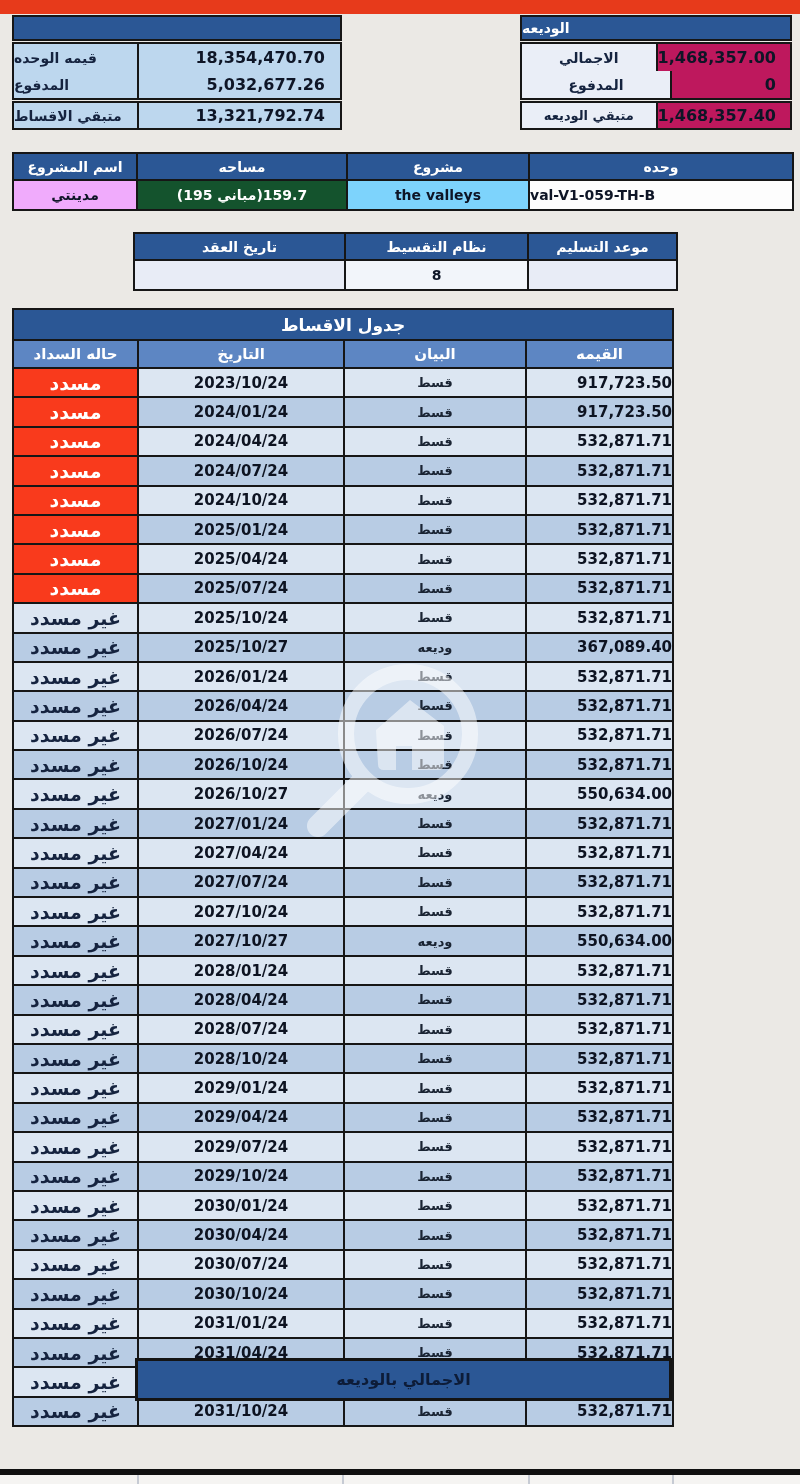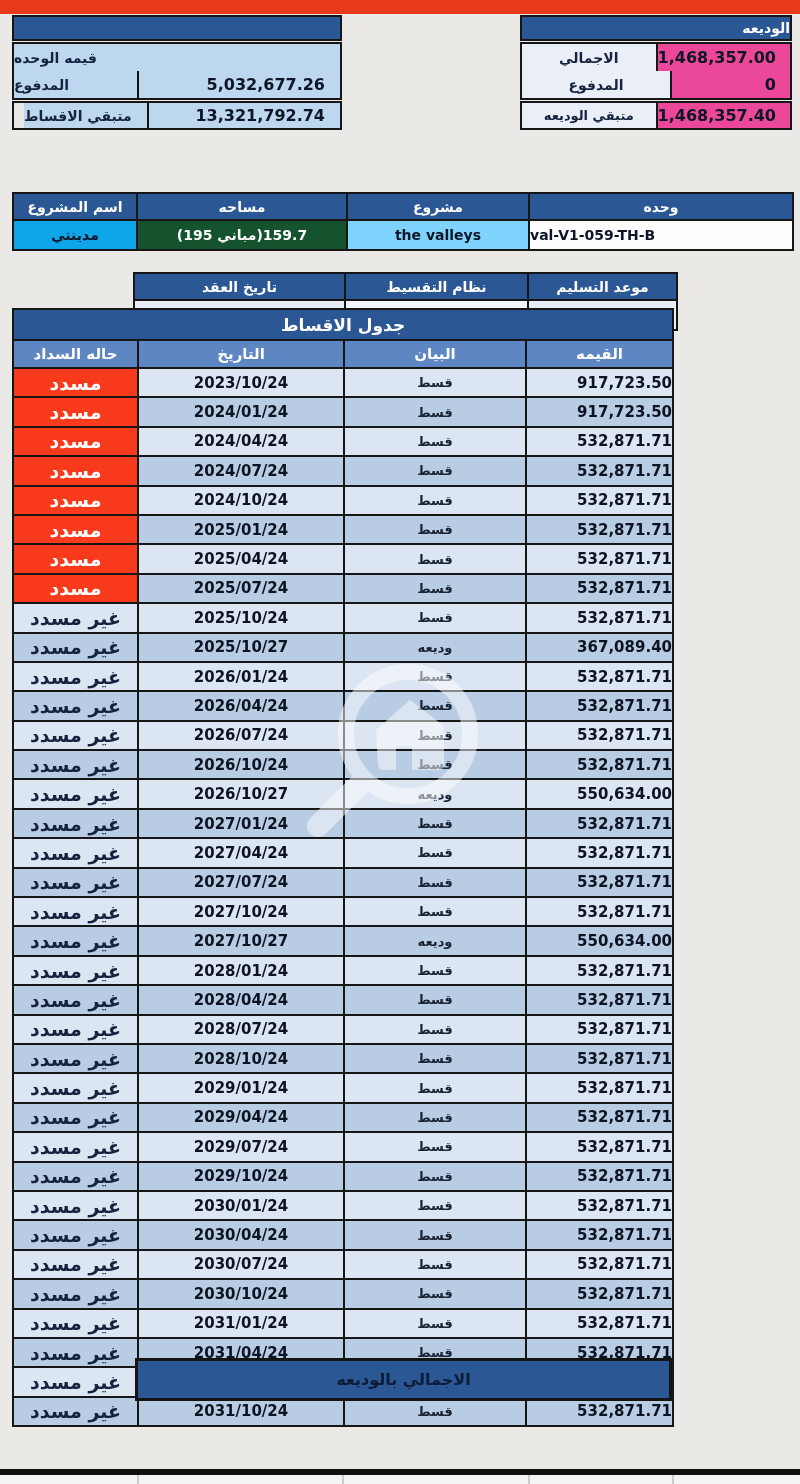--- a/index.html
+++ b/index.html
@@ -4,36 +4,36 @@
 <style>
   html,body{margin:0;padding:0;background:#ebe9e5;}
   .page{position:relative;width:800px;height:1484px;background:#ebe9e5;overflow:hidden;
         font-family:"DejaVu Sans",sans-serif;color:#0e1526;}
   .abs{position:absolute;}
 
   
   .top-bar{left:0;top:0;width:800px;height:14px;background:#e73a1b;}
 
   
-  .hdr-dark{background:#2b5795;color:#ffffff;font-weight:bold;text-align:right;
+  .hdr-dark{background:#2b5795;color:#ffffff;font-weight:bold;text-align:left;
             border:2px solid #161616;box-sizing:border-box;}
 
   
   .sum-block{border:2px solid #161616;box-sizing:border-box;margin-top:1px;display:flex;flex-direction:column;}
   .sum-row{display:flex;flex:1;align-items:center;}
   .sum-label{text-align:left;font-weight:bold;font-size:14px;color:#15233f;}
   .sum-value{text-align:right;font-weight:bold;font-size:16px;color:#0e1526;box-sizing:border-box;}
   .unit-sum .sum-row{background:#bdd7ee;}
   .unit-sum .sum-label{width:123px;}
   .unit-sum .sum-value{flex:1;padding-right:15px;border-left:2px solid #161616;align-self:stretch;display:flex;align-items:center;justify-content:flex-end;}
   .dep-sum .sum-label{width:148px;background:#eaeef7;align-self:stretch;display:flex;align-items:center;justify-content:center;}
-  .dep-sum .sum-value{flex:1;padding-right:14px;background:#ec4899;border-left:2px solid #161616;align-self:stretch;display:flex;align-items:center;justify-content:flex-end;}
-
-  
-  table.info{border-collapse:collapse;table-layout:fixed;margin-top:40px;}
+  .dep-sum .sum-value{flex:1;padding-right:14px;background:#be185d;border-left:2px solid #161616;align-self:stretch;display:flex;align-items:center;justify-content:flex-end;}
+
+  
+  table.info{border-collapse:collapse;table-layout:fixed;}
   table.info th,table.info td{border:2px solid #161616;padding:0;overflow:hidden;white-space:nowrap;}
   table.info th{background:#2b5795;color:#fff;font-weight:bold;font-size:14px;height:25px;text-align:center;}
   table.info td{font-size:14px;font-weight:bold;height:28px;text-align:center;background:#e7ecf5;color:#0e1526;}
 
   
   table.main{border-collapse:collapse;table-layout:fixed;width:660px;border:2px solid #161616;}
   table.main th,table.main td{border:2px solid #161616;padding:0;overflow:hidden;white-space:nowrap;}
   .title-cell{background:#2b5795;color:#ffffff;font-weight:bold;font-size:17px;text-align:center;height:29px;}
   table.main thead th.col{background:#5d86c3;color:#ffffff;font-weight:bold;font-size:15px;height:26px;text-align:center;}
   table.main tbody tr{height:29.4px;}
@@ -65,27 +65,28 @@
 
 <div class="page">
 
   <div class="abs top-bar"></div>
 
   <div class="abs unit-sum" style="left:12px;top:15px;width:330px;">
     <div class="hdr-dark" style="height:26px;"></div>
     <div class="sum-block" style="height:58px;">
       <div class="sum-row">
         <div class="sum-label" dir="rtl">قيمه الوحده</div>
+        <div class="sum-value">18,354,470.70</div>
       </div>
       <div class="sum-row">
         <div class="sum-label" dir="rtl">المدفوع</div>
         <div class="sum-value">5,032,677.26</div>
       </div>
     </div>
-    <div class="sum-block" style="height:29px;padding-left:10px;">
+    <div class="sum-block" style="height:29px;">
       <div class="sum-row">
         <div class="sum-label" dir="rtl">متبقي الاقساط</div>
         <div class="sum-value">13,321,792.74</div>
       </div>
     </div>
   </div>
 
   <div class="abs dep-sum" style="left:520px;top:15px;width:272px;">
     <div class="hdr-dark" dir="rtl" style="height:26px;font-size:14px;line-height:23px;">الوديعه</div>
     <div class="sum-block" style="height:58px;background:#fafbfd;">
@@ -116,21 +117,21 @@
     <thead>
       <tr>
         <th dir="rtl">اسم المشروع</th>
         <th dir="rtl">مساحه</th>
         <th dir="rtl">مشروع</th>
         <th dir="rtl">وحده</th>
       </tr>
     </thead>
     <tbody>
       <tr>
-        <td dir="rtl" style="background:#0ea5e9;">مدينتي</td>
+        <td dir="rtl" style="background:#f0abfc;">مدينتي</td>
         <td dir="rtl" style="background:#14532d;color:#ffffff;">159.7(مباني 195)</td>
         <td style="background:#7dd3fc;font-weight:600;">the valleys</td>
         <td style="background:#fdfdfd;text-align:left;font-weight:600;">val-V1-059-TH-B</td>
       </tr>
     </tbody>
   </table>
 
   <table class="abs info" style="left:133px;top:232px;width:543px;">
     <colgroup>
         <col style="width:211px">

